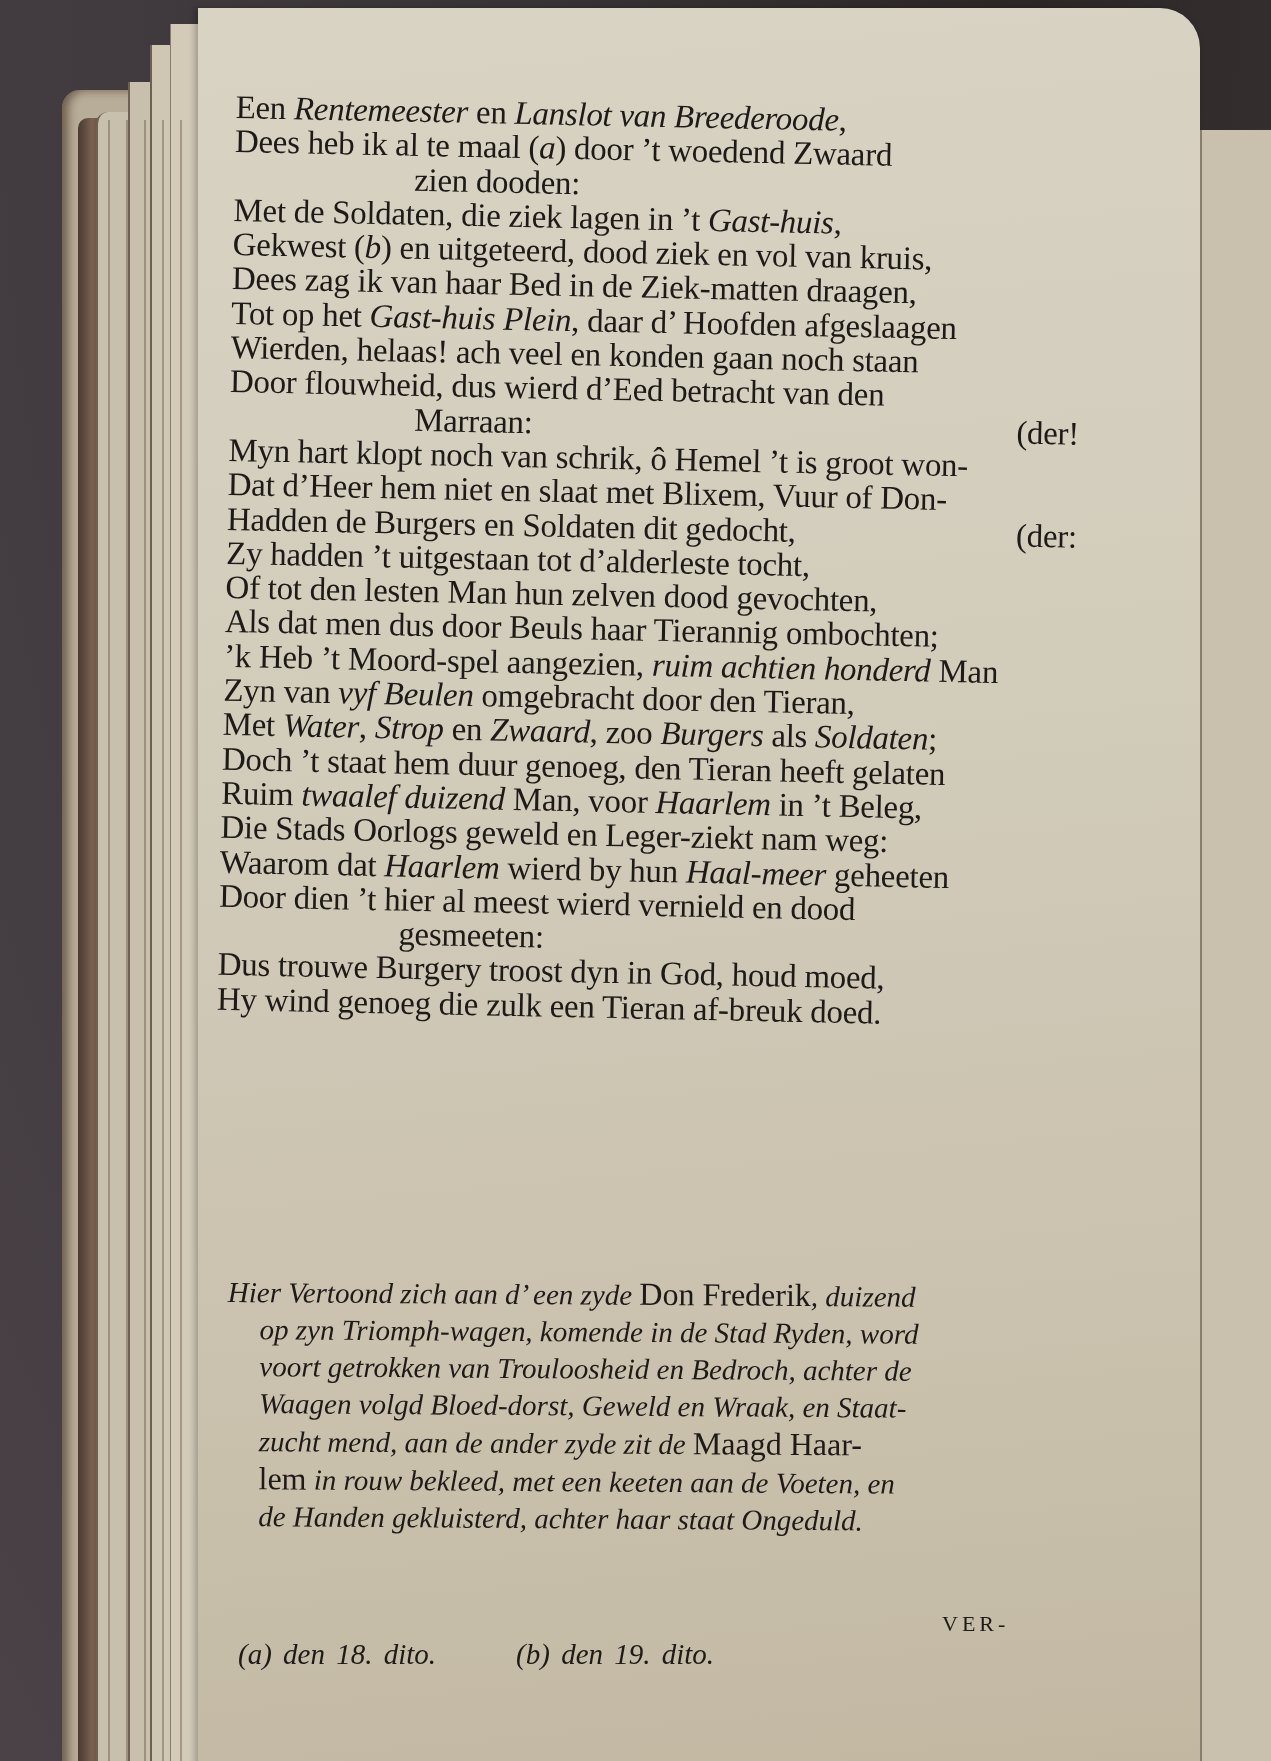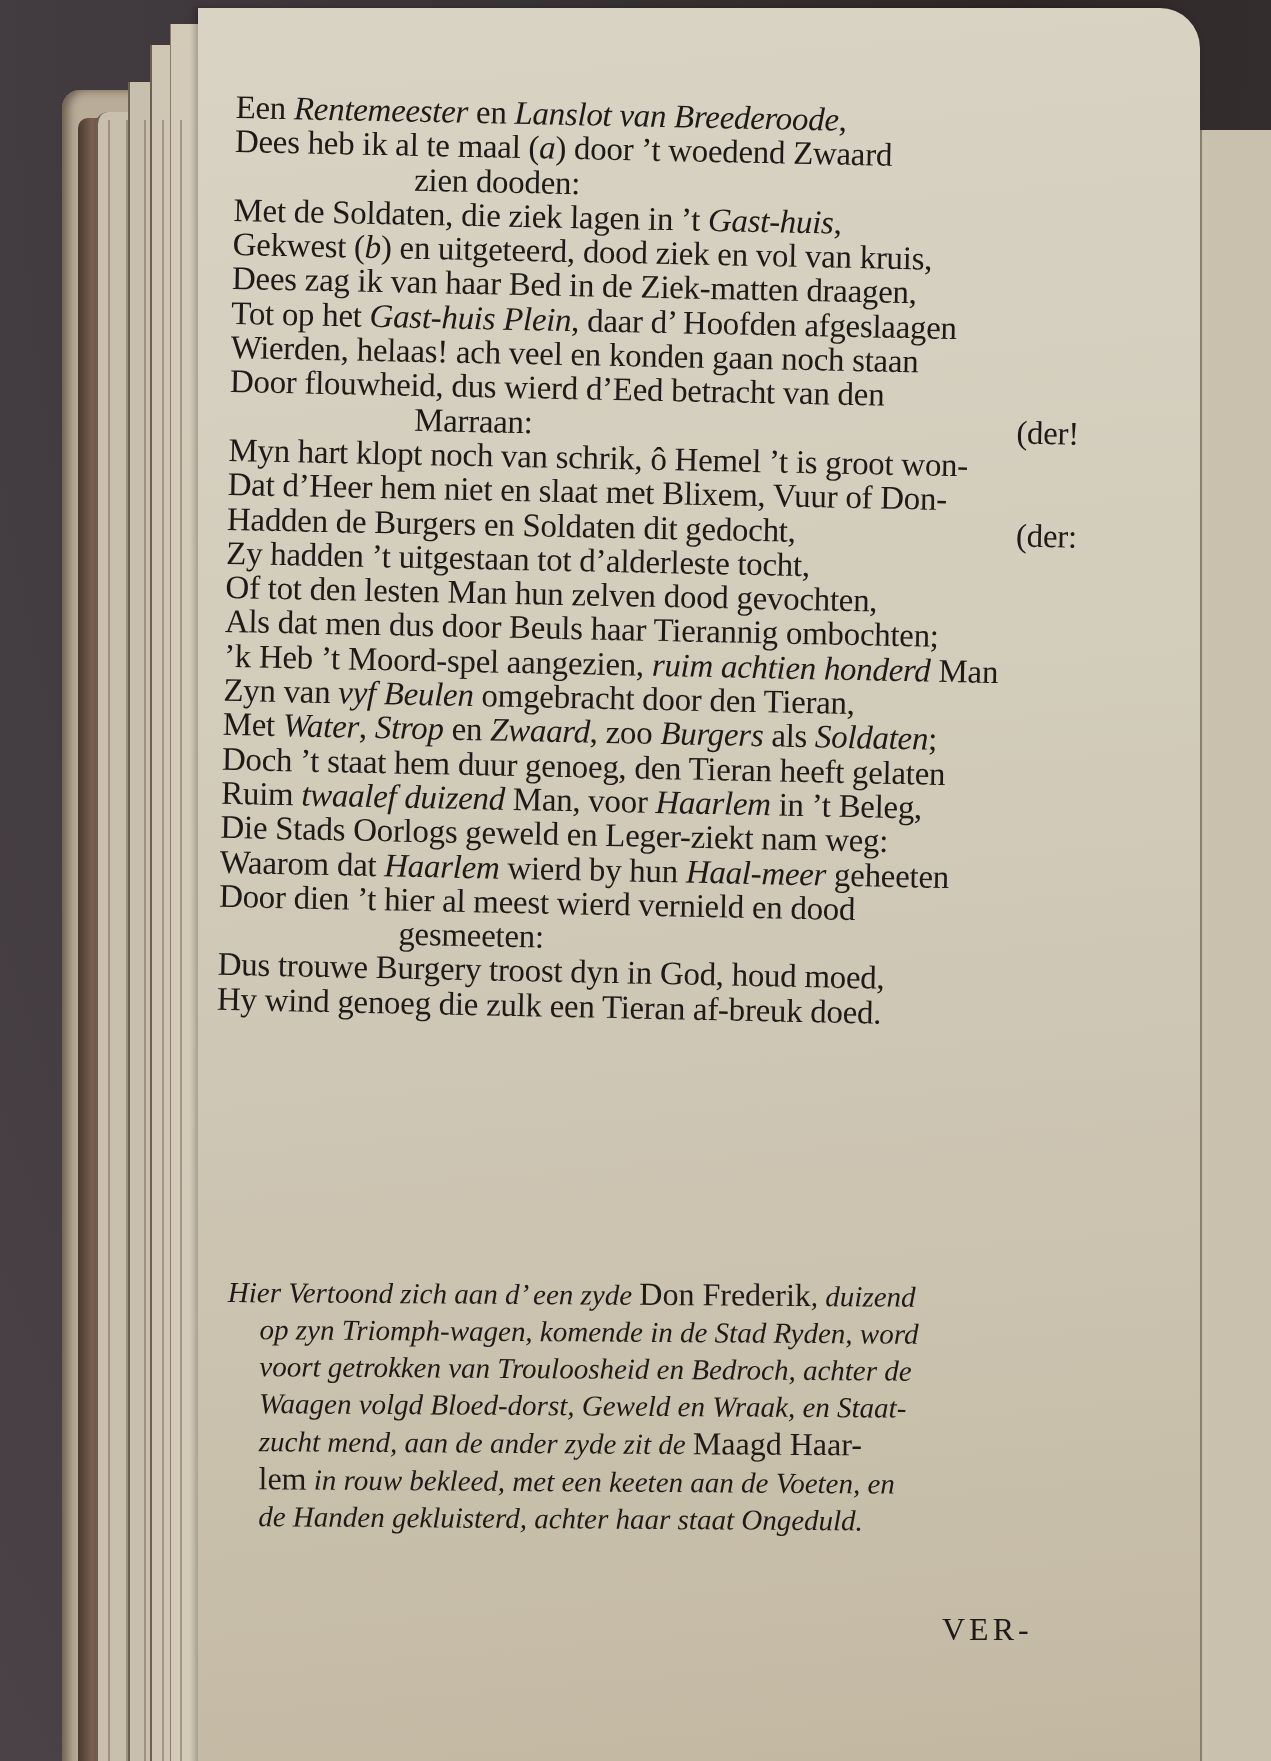--- a/index.html
+++ b/index.html
@@ -61,21 +61,21 @@
   i, .it { font-style:italic; }
   .stage {
     position:absolute; left:30px; top:1265px; width:860px;
     color:#1e1a17; font-size:29px; line-height:37px; font-style:italic;
     transform: rotate(0.4deg); transform-origin:0 0;
   }
   .stage .l { white-space:nowrap; }
   .stage .l.sub { padding-left:32px; }
   .roman { font-style:normal; font-size:32px; }
   .catchword {
-    position:absolute; left:744px; top:1603px; font-size:32px; letter-spacing:4px; color:#1e1a17;
+    position:absolute; left:744px; top:1603px; font-size:22px; letter-spacing:4px; color:#1e1a17;
   }
   .footnotes {
     position:absolute; left:40px; top:1630px; font-size:29px; color:#1e1a17; font-style:italic;
     word-spacing:4px;
   }
   .footnotes span { margin-right:80px; }
 </style>
 </head>
 <body>
 
@@ -122,13 +122,14 @@
   <div class="stage" id="stage">
       <div class="l"><span>Hier Vertoond zich aan d’ een zyde </span><span class="roman">Don Frederik</span><span>, duizend</span></div>
       <div class="l sub"><span>op zyn Triomph-wagen, komende in de Stad Ryden, word</span></div>
       <div class="l sub"><span>voort getrokken van Trouloosheid en Bedroch, achter de</span></div>
       <div class="l sub"><span>Waagen volgd Bloed-dorst, Geweld en Wraak, en Staat-</span></div>
       <div class="l sub"><span>zucht mend, aan de ander zyde zit de </span><span class="roman">Maagd Haar-</span></div>
       <div class="l sub"><span class="roman">lem</span><span> in rouw bekleed, met een keeten aan de Voeten, en</span></div>
       <div class="l sub"><span>de Handen gekluisterd, achter haar staat Ongeduld.</span></div>
     </div>
   <div class="catchword">VER-</div>
+  <div class="footnotes" id="footnotes"><span>(a) den 18. dito.</span><span>(b) den 19. dito.</span></div>
 </div>
 
 </body></html>

